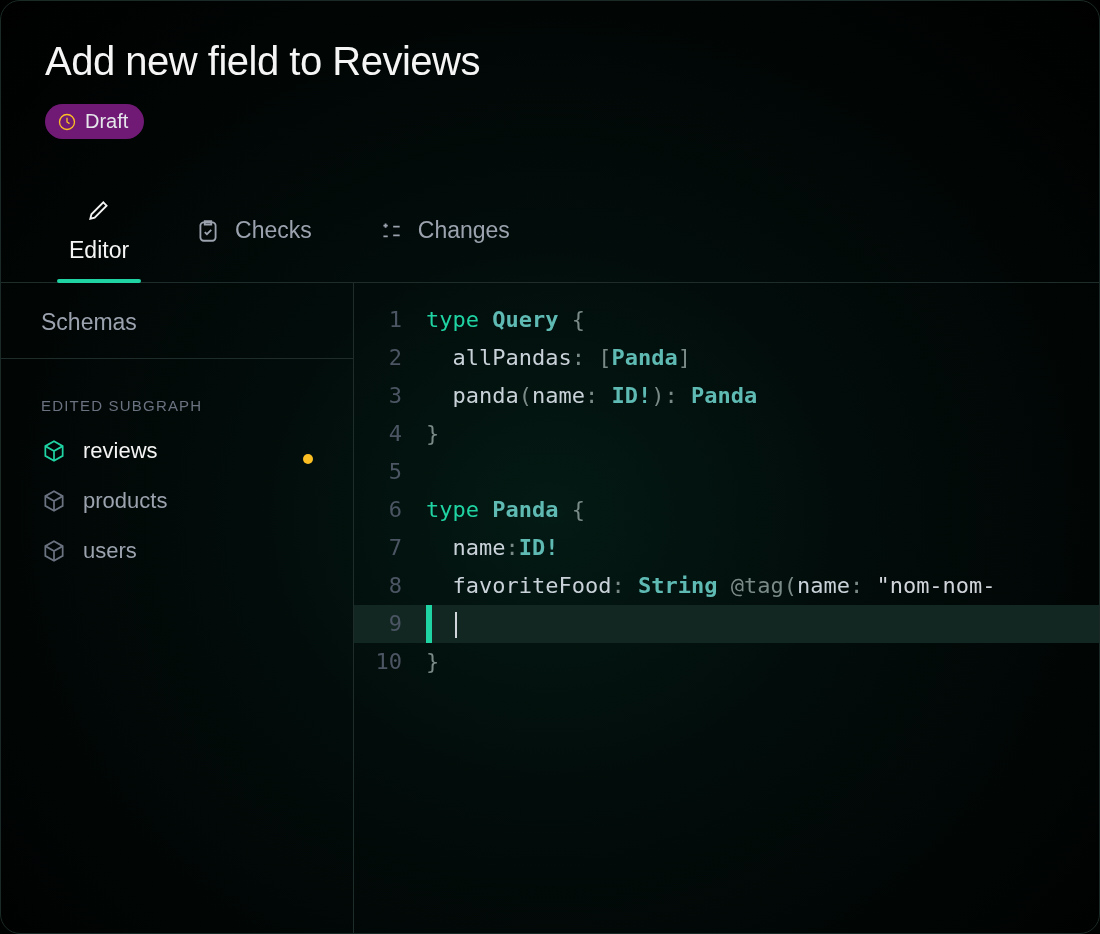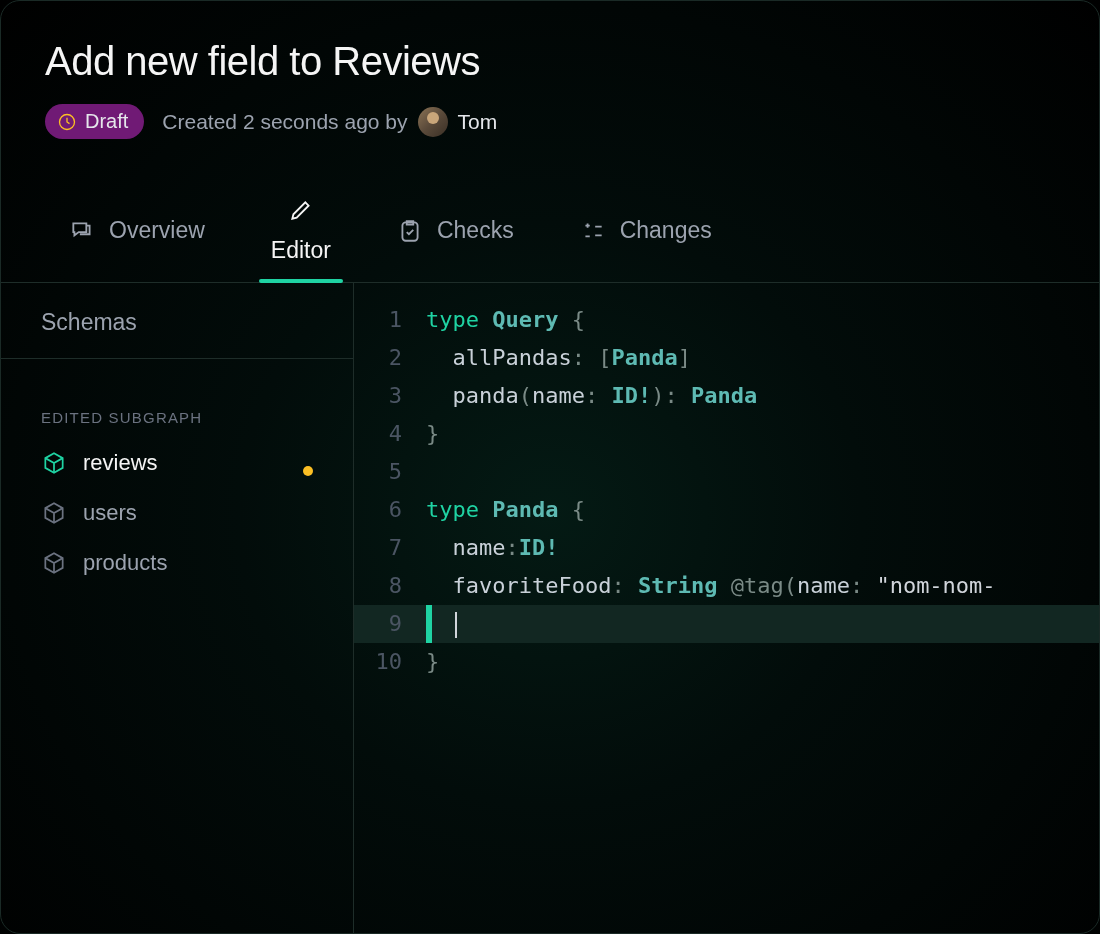--- a/index.html
+++ b/index.html
@@ -120,21 +120,21 @@
       padding: 0 40px 22px 40px;
       border-bottom: 1px solid #1e2d29;
     }
     .sidebar-section {
       padding: 0 40px;
     }
     .section-label {
       font-size: 15px;
       letter-spacing: 1.2px;
       color: #6b7280;
-      margin-top: 50px;
+      margin-top: 38px;
       margin-bottom: 12px;
       text-transform: uppercase;
     }
     .subgraph-item {
       display: flex;
       align-items: flex-end;
       gap: 16px;
       font-size: 22px;
       color: #9ca3af;
       padding: 12px 0;
@@ -210,36 +210,24 @@
 <div class="header">
   <h1 class="page-title">Add new field to Reviews</h1>
   <div class="meta-row">
     <div class="status-badge">
       <svg class="clock-icon" viewBox="0 0 24 24">
           <circle cx="12" cy="12" r="9"></circle>
           <path d="M12 7v5l3 2"></path>
         </svg>
       <span>Draft</span>
     </div>
-    <div class="created-by">
-      <span>Created 2 seconds ago by</span>
-      <span class="avatar"></span>
-      <span class="author-name">Tom</span>
-    </div>
   </div>
 </div>
 
 <div class="tabs">
-  <div class="tab">
-    <svg class="tab-icon" viewBox="0 0 24 24">
-        <path d="M4 5h12v8H9l-4 3v-3H4z"></path>
-        <path d="M10 15h9v-8h-3"></path>
-      </svg>
-    <span>Overview</span>
-  </div>
   <div class="tab active">
     <svg class="tab-icon" viewBox="0 0 24 24">
         <path d="M4 20l1-4L16 5l3 3L8 19l-4 1z"></path>
       </svg>
     <span>Editor</span>
   </div>
   <div class="tab">
     <svg class="tab-icon" viewBox="0 0 24 24">
         <rect x="5" y="4" width="14" height="17" rx="3"></rect>
         <path d="M9 3h6v3H9z"></path>
@@ -266,28 +254,28 @@
             <path d="M4 7.5l8 4.5 8-4.5M12 12v9"></path>
           </svg>
         <span>reviews</span>
         <span class="dot"></span>
       </div>
       <div class="subgraph-item">
         <svg class="cube-icon" viewBox="0 0 24 24">
             <path d="M12 3l8 4.5v9L12 21l-8-4.5v-9z"></path>
             <path d="M4 7.5l8 4.5 8-4.5M12 12v9"></path>
           </svg>
-        <span>users</span>
+        <span>products</span>
       </div>
       <div class="subgraph-item">
         <svg class="cube-icon" viewBox="0 0 24 24">
             <path d="M12 3l8 4.5v9L12 21l-8-4.5v-9z"></path>
             <path d="M4 7.5l8 4.5 8-4.5M12 12v9"></path>
           </svg>
-        <span>products</span>
+        <span>users</span>
       </div>
     </div>
   </aside>
 
   <main class="editor" id="editor">
       <div class="code-line"><div class="gutter">1</div><div class="code-content"><span class="kw">type </span><span class="type">Query</span><span class="punct"> {</span></div></div>
       <div class="code-line"><div class="gutter">2</div><div class="code-content"><span class="ident">  allPandas</span><span class="punct">: [</span><span class="type">Panda</span><span class="punct">]</span></div></div>
       <div class="code-line"><div class="gutter">3</div><div class="code-content"><span class="ident">  panda</span><span class="punct">(</span><span class="ident">name</span><span class="punct">: </span><span class="type">ID!</span><span class="punct">): </span><span class="type">Panda</span></div></div>
       <div class="code-line"><div class="gutter">4</div><div class="code-content"><span class="punct">}</span></div></div>
       <div class="code-line"><div class="gutter">5</div><div class="code-content"></div></div>

